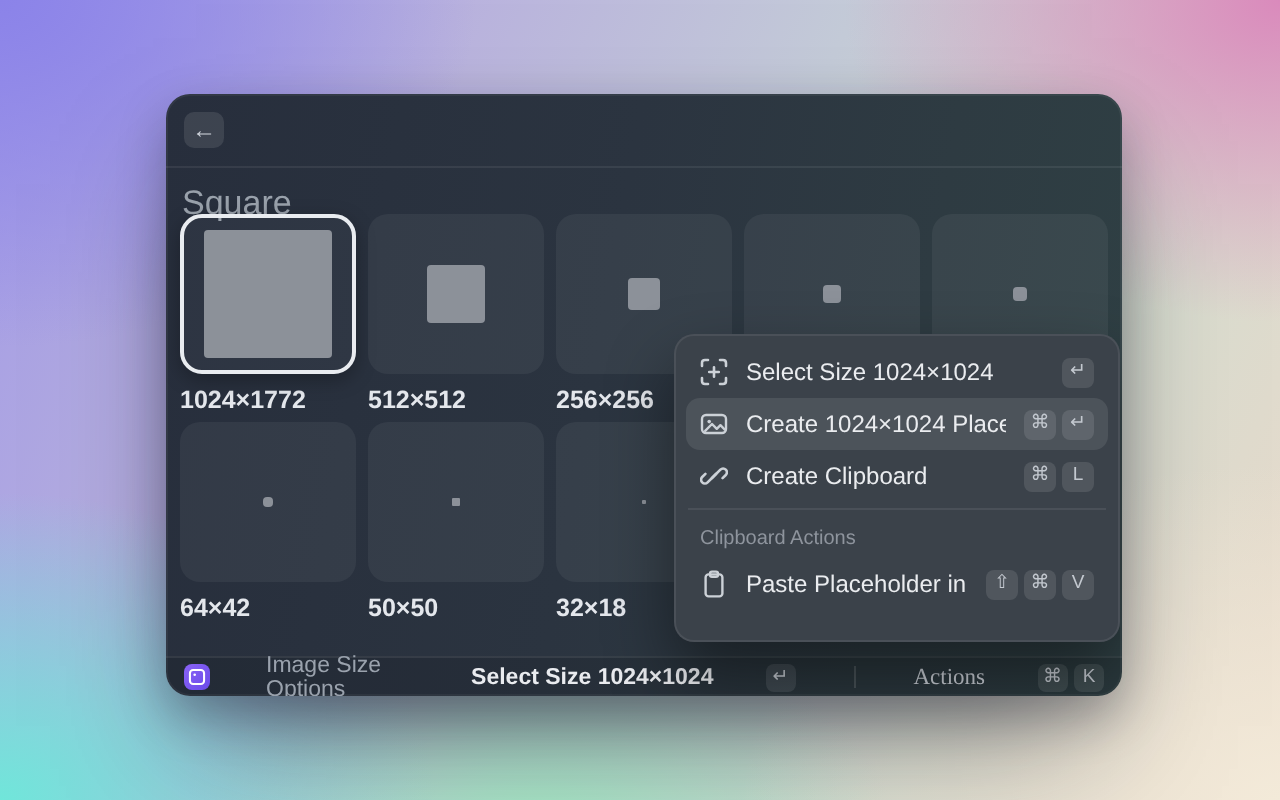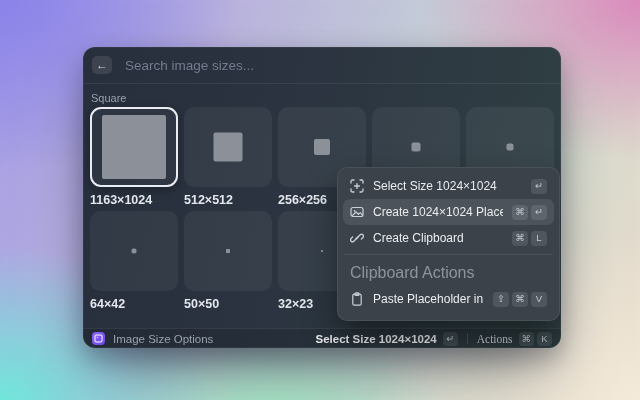--- a/index.html
+++ b/index.html
@@ -18,21 +18,21 @@
     position:absolute;left:83px;top:47px;width:478px;height:301px;
     border-radius:12px;overflow:hidden;box-sizing:border-box;
     background:linear-gradient(100deg,#272e3c 0%,#2b3440 45%,#2e3b42 75%,#2f4044 100%);
     box-shadow:0 30px 60px -15px rgba(15,18,35,.5),0 10px 24px rgba(15,18,35,.28),inset 0 0 0 1px rgba(255,255,255,.05);
   }
   .searchbar{position:absolute;top:0;left:0;right:0;height:37px;display:flex;align-items:center;
     padding:0 12px 0 9px;border-bottom:1px solid rgba(255,255,255,.07);box-sizing:border-box;}
   .backbtn{width:20px;height:18px;border-radius:5px;background:rgba(255,255,255,.10);
     color:#ccd1d9;display:flex;align-items:center;justify-content:center;font-size:12px;line-height:1;flex:none;}
   .search-ph{margin-left:13px;font-size:13.5px;color:#747c8e;}
-  .section-title{position:absolute;left:8px;top:45px;font-size:11px;font-weight:500;color:#99a1ab;}
+  .section-title{position:absolute;left:8px;top:45px;font-size:17px;font-weight:500;color:#99a1ab;}
   .grid{position:absolute;left:7px;top:60px;width:464px;}
   .gitem{position:absolute;width:88px;}
   .c1{left:0}.c2{left:94px}.c3{left:188px}.c4{left:282px}.c5{left:376px}
   .r1{top:0}.r2{top:104px}
   .tile{width:88px;height:80px;border-radius:10px;background:rgba(255,255,255,.055);
     position:relative;box-sizing:border-box;}
   .gitem.selected .tile{border:2px solid #e9ecf0;background:rgba(255,255,255,.03);
     box-shadow:0 3px 10px rgba(0,0,0,.28);border-radius:11px;}
   .sq{position:absolute;left:50%;top:50%;transform:translate(-50%,-50%);
     background:#8c9199;border-radius:2px;}
@@ -45,29 +45,29 @@
   .prow{height:26px;display:flex;align-items:center;gap:9px;padding:0 7px;border-radius:7px;}
   .prow.hl{background:rgba(255,255,255,.09);}
   .pic{width:14px;height:14px;color:#ccd1d7;flex:none;display:flex;align-items:center;justify-content:center;}
   .pic svg{display:block;}
   .plbl{flex:1;font-size:12px;font-weight:500;color:#eaecef;white-space:nowrap;overflow:hidden;}
   .keys{display:flex;gap:3px;flex:none;}
   .key{min-width:16px;height:15px;border-radius:4px;background:rgba(255,255,255,.11);
     color:#c3c8cf;font-size:9.5px;display:flex;align-items:center;justify-content:center;
     padding:0 3px;box-sizing:border-box;line-height:1;}
   .pdivider{height:1px;background:rgba(255,255,255,.08);margin:3px 1px;}
-  .psection{font-size:16px;color:#8e949d;padding:6px 7px 4px;}
+  .psection{font-size:10px;color:#8e949d;padding:6px 7px 4px;}
   .panel-search{position:absolute;left:0;right:0;bottom:0;height:23px;background:#3b424a;
     border-top:1px solid rgba(255,255,255,.09);display:flex;align-items:center;padding:0 7px;box-sizing:border-box;}
   .caret{width:1px;height:12px;background:#eceef2;margin-right:3px;flex:none;}
   .aph{font-size:12px;color:#7c838d;}
   
   .bottombar{position:absolute;left:0;right:0;bottom:0;height:20px;z-index:4;
     border-top:1px solid rgba(255,255,255,.08);background:rgba(0,0,0,.10);
-    display:flex;align-items:center;padding:0 9px;box-sizing:border-box;}
+    display:flex;align-items:center;padding:0 9px;box-sizing:border-box;gap:20px;}
   .appicon{width:13px;height:13px;border-radius:4px;flex:none;
     background:linear-gradient(135deg,#8a63f7,#6a4ae8);
     display:flex;align-items:center;justify-content:center;color:#fff;}
   .appname{font-size:11.5px;color:#9aa2ad;margin-left:8px;flex:1;}
   .primary{font-size:11.5px;font-weight:600;color:#e9ebef;margin-right:6px;}
   .fkey{min-width:15px;height:14px;border-radius:4px;background:rgba(255,255,255,.10);
     color:#c3c8cf;font-size:9.5px;display:flex;align-items:center;justify-content:center;
     padding:0 3px;box-sizing:border-box;line-height:1;}
   .vdiv{width:1px;height:11px;background:rgba(255,255,255,.14);margin:0 9px;}
   .actions-lbl{font-size:11.5px;color:#c6cbd2;margin-right:6px;font-family:Liberation Serif, serif;}
@@ -75,31 +75,30 @@
 </style>
 </head>
 <body>
 
 <div class="window">
 
   <div class="searchbar">
     <div class="backbtn">
       <span>←</span>
     </div>
-    <span class="search-ph">Search image sizes...</span>
   </div>
 
   <div class="section-title">Square</div>
 
   <div class="grid">
     <div class="gitem c1 r1 selected">
       <div class="tile">
           <div class="sq" style="width: 64px; height: 64px;"></div>
         </div>
-      <div class="glabel">1163×1024</div>
+      <div class="glabel">1024×1772</div>
     </div>
     <div class="gitem c2 r1">
       <div class="tile">
           <div class="sq" style="width: 29px; height: 29px;"></div>
         </div>
       <div class="glabel">512×512</div>
     </div>
     <div class="gitem c3 r1">
       <div class="tile">
           <div class="sq" style="width: 16px; height: 16px;"></div>
@@ -127,21 +126,21 @@
     <div class="gitem c2 r2">
       <div class="tile">
           <div class="sq" style="width: 4px; height: 4px; border-radius: 0.5px;"></div>
         </div>
       <div class="glabel">50×50</div>
     </div>
     <div class="gitem c3 r2">
       <div class="tile">
           <div class="sq" style="width: 2px; height: 2px; border-radius: 0.5px;"></div>
         </div>
-      <div class="glabel">32×23</div>
+      <div class="glabel">32×18</div>
     </div>
   </div>
 
   <div class="panel">
     <div class="plist">
 
       <div class="prow">
         <span class="pic">
           <svg width="14" height="14" viewBox="0 0 14 14" fill="none" stroke="currentColor" stroke-width="1.3" stroke-linecap="round">
             <path d="M1 4 V2.5 Q1 1 2.5 1 H4"></path>

